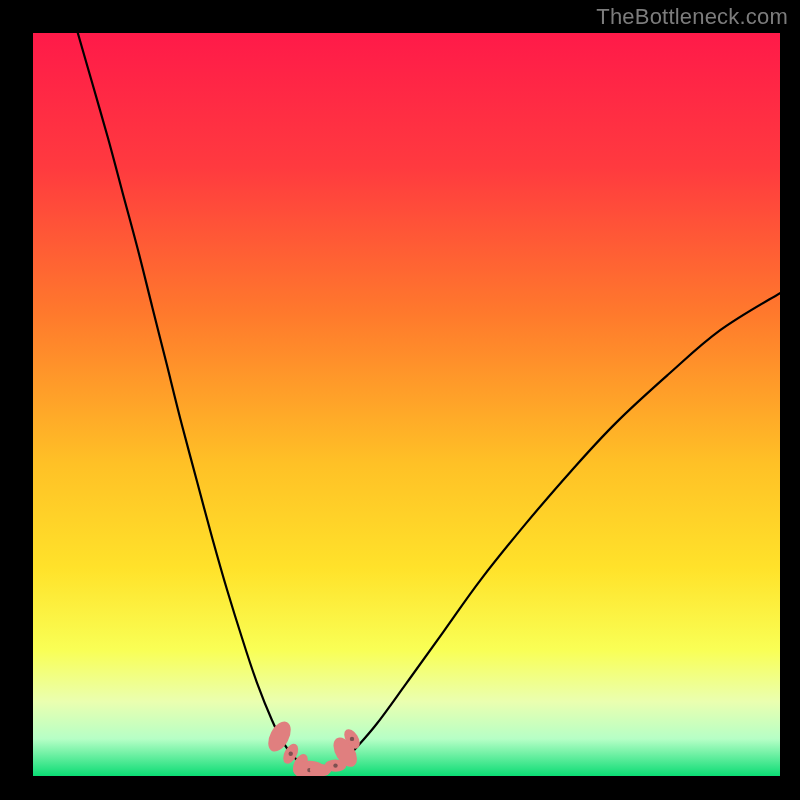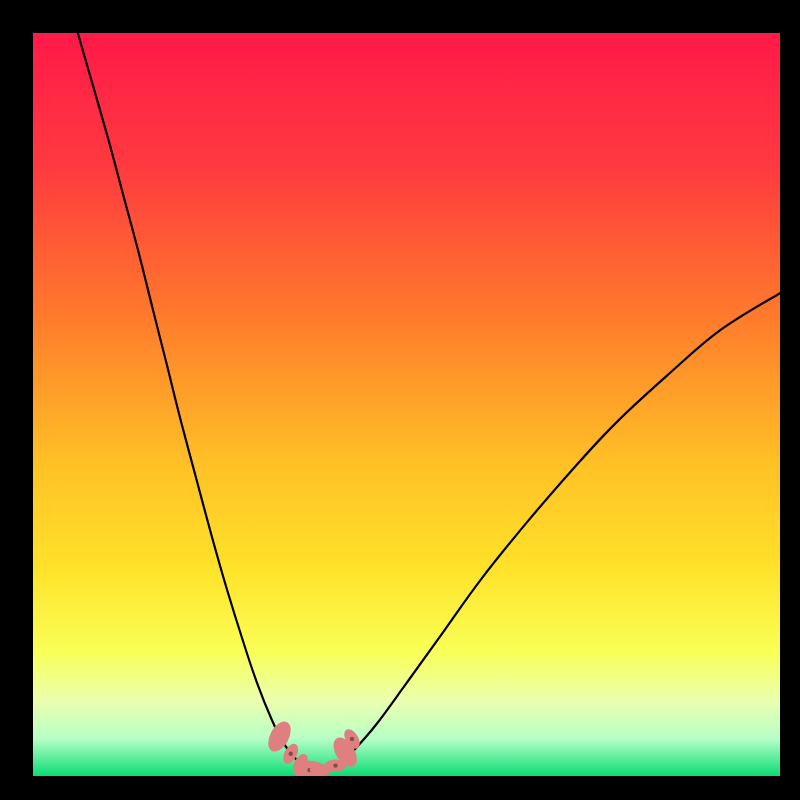--- a/index.html
+++ b/index.html
@@ -31,20 +31,21 @@
     position: absolute;
     left: 0;
     top: 0;
   }
 </style>
 </head>
 <body>
 
 <div class="frame">
 
+  <div class="watermark">TheBottleneck.com</div>
 
   <svg class="plot" width="800" height="800" viewBox="0 0 800 800">
     <defs>
       <linearGradient id="bg-grad" x1="0" y1="0" x2="0" y2="1">
         <stop offset="0%" stop-color="#ff1a49"></stop>
         <stop offset="18%" stop-color="#ff3a3f"></stop>
         <stop offset="38%" stop-color="#ff7a2c"></stop>
         <stop offset="58%" stop-color="#ffc126"></stop>
         <stop offset="72%" stop-color="#ffe22a"></stop>
         <stop offset="83%" stop-color="#f9ff55"></stop>

